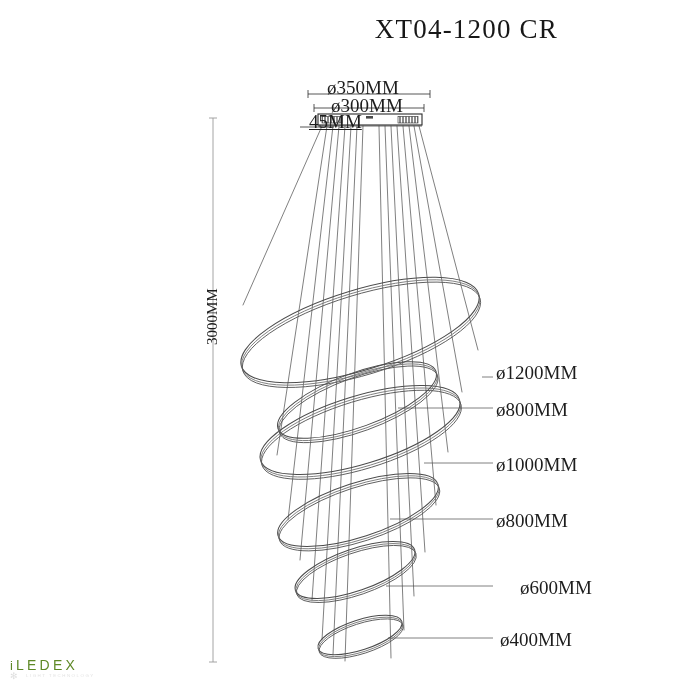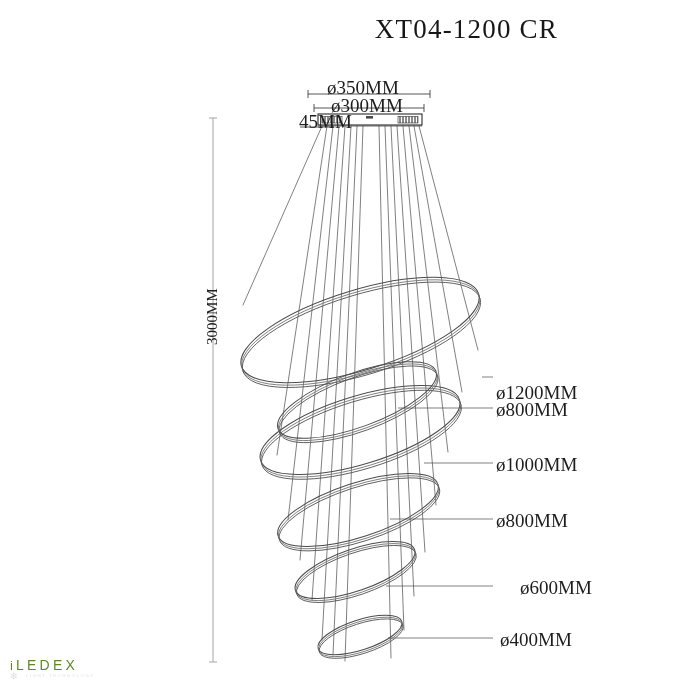--- a/index.html
+++ b/index.html
@@ -216,25 +216,25 @@
       <line x1="390" y1="519" x2="493" y2="519"></line>
       <line x1="386" y1="586" x2="493" y2="586"></line>
       <line x1="388" y1="638" x2="493" y2="638"></line>
     </g>
   </svg>
 
   <div class="label" style="left:327px; top:78px;">ø350MM</div>
 
   <div class="label" style="left:331px; top:96px;">ø300MM</div>
 
-  <div class="label" style="left:299px; top:112px;">45MM</div>
+  <div class="label" style="left:309px; top:112px;text-decoration:underline;">45MM</div>
 
   <div class="vlabel" style="left:205px; top:345px;">3000MM</div>
 
-  <div class="label" style="left:496px; top:383px;">ø1200MM</div>
+  <div class="label" style="left:496px; top:363px;">ø1200MM</div>
 
   <div class="label" style="left:496px; top:400px;">ø800MM</div>
 
   <div class="label" style="left:496px; top:455px;">ø1000MM</div>
 
   <div class="label" style="left:496px; top:511px;">ø800MM</div>
 
   <div class="label" style="left:520px; top:578px;">ø600MM</div>
 
   <div class="label" style="left:500px; top:630px;">ø400MM</div>

